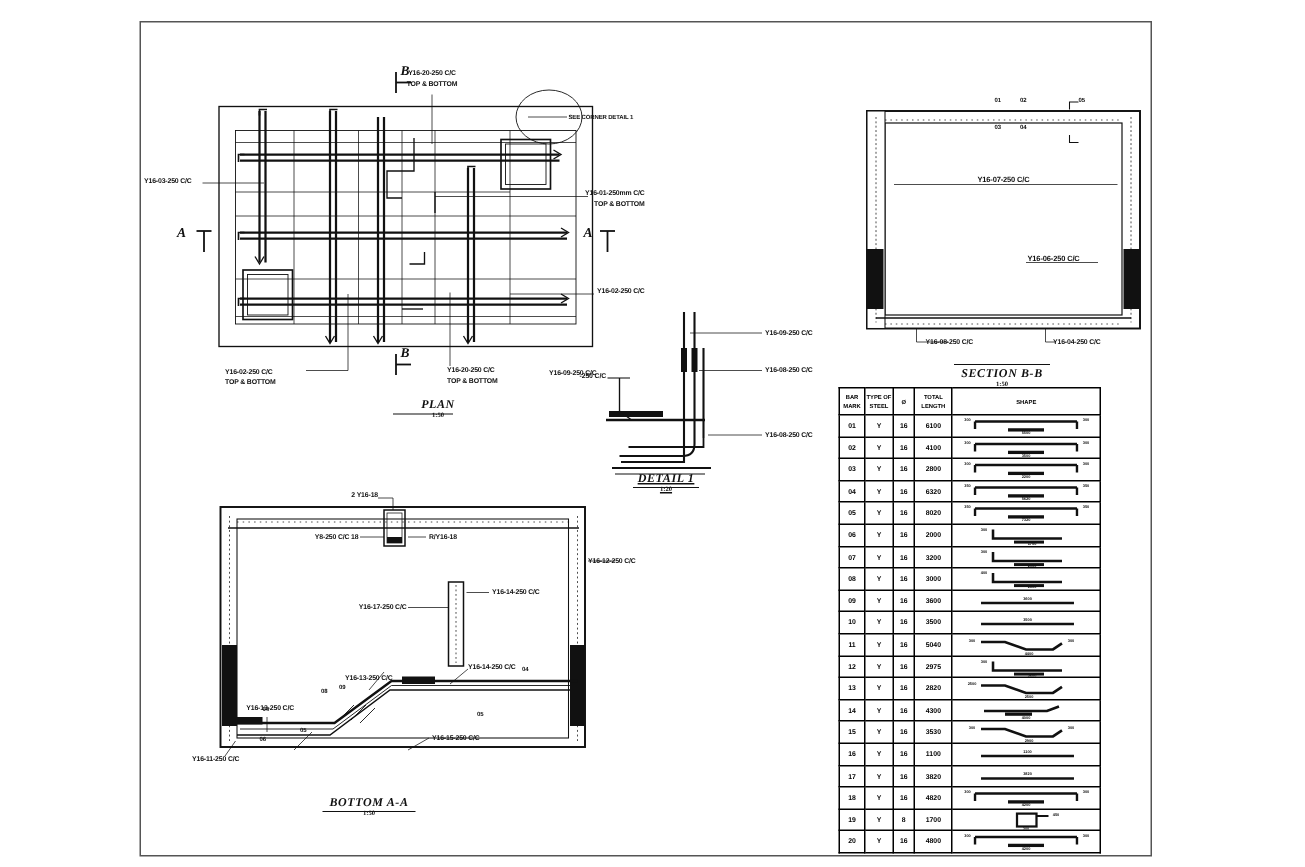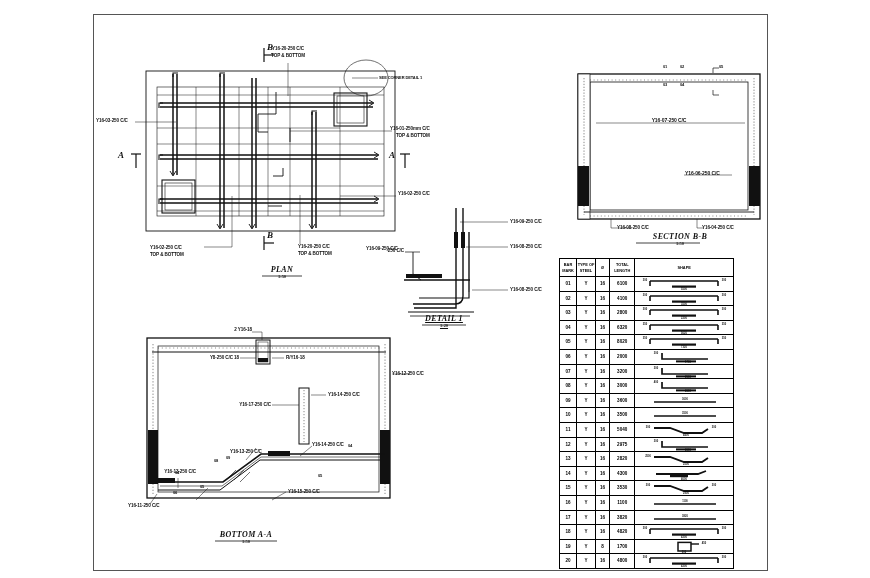--- a/index.html
+++ b/index.html
@@ -352,36 +352,36 @@
 
   <div class="lbl" style="left:379px; top:75px; font-size:4px;">SEE CORNER DETAIL 1</div>
 
   <div class="lbl" style="left:366px; top:246px;">Y16-09-250 C/C</div>
 
   <div class="secmark" style="left:267px; top:42px;">B</div>
   <div class="secmark" style="left:267px; top:230px;">B</div>
   <div class="secmark" style="left:118px; top:150px;">A</div>
   <div class="secmark" style="left:389px; top:150px;">A</div>
 
-  <div class="ttl" style="left:282px; top:265px;">
+  <div class="ttl" style="left:292px; top:265px;">
     <span>PLAN</span>
     <span class="sub">1:50</span>
   </div>
 
   <div class="lbl c" style="left:669px; top:117px; font-size:5px;">Y16-07-250 C/C</div>
   <div class="lbl" style="left:685px; top:170px; font-size:5px;">Y16-06-250 C/C</div>
   <div class="lbl" style="left:617px; top:225px;">Y16-08-250 C/C</div>
   <div class="lbl" style="left:702px; top:225px;">Y16-04-250 C/C</div>
   <div class="lbl" style="left:663px; top:64px; font-size:4px;">01</div>
   <div class="lbl" style="left:680px; top:64px; font-size:4px;">02</div>
   <div class="lbl" style="left:663px; top:82px; font-size:4px;">03</div>
   <div class="lbl" style="left:680px; top:82px; font-size:4px;">04</div>
   <div class="lbl" style="left:719px; top:64px; font-size:4px;">05</div>
 
-  <div class="ttl" style="left:668px; top:232px;margin-left:12px;">
+  <div class="ttl" style="left:668px; top:244px;">
     <span>SECTION B-B</span>
     <span class="sub">1:50</span>
   </div>
 
   <div class="lbl" style="left:510px; top:219px;">Y16-09-250 C/C</div>
   <div class="lbl" style="left:510px; top:244px;">Y16-08-250 C/C</div>
   <div class="lbl" style="left:510px; top:287px;">Y16-08-250 C/C</div>
   <div class="lbl r" style="left:404px; top:248px;">-250 C/C</div>
 
   <div class="ttl" style="left:444px; top:314px;text-decoration:underline;">

